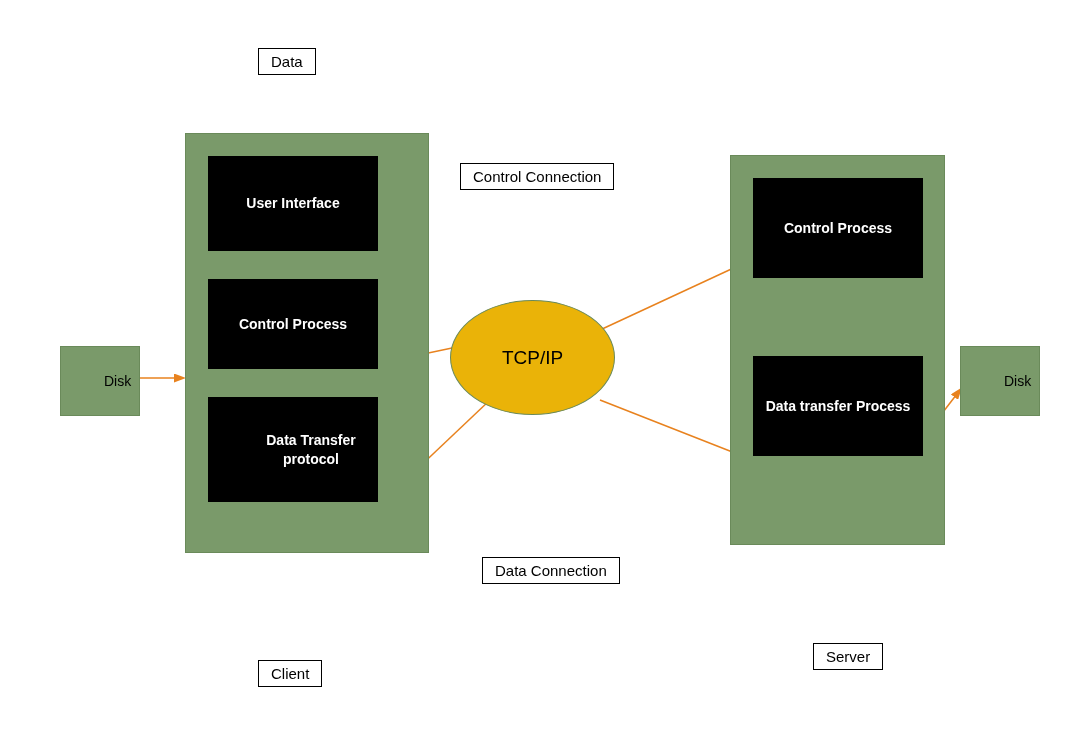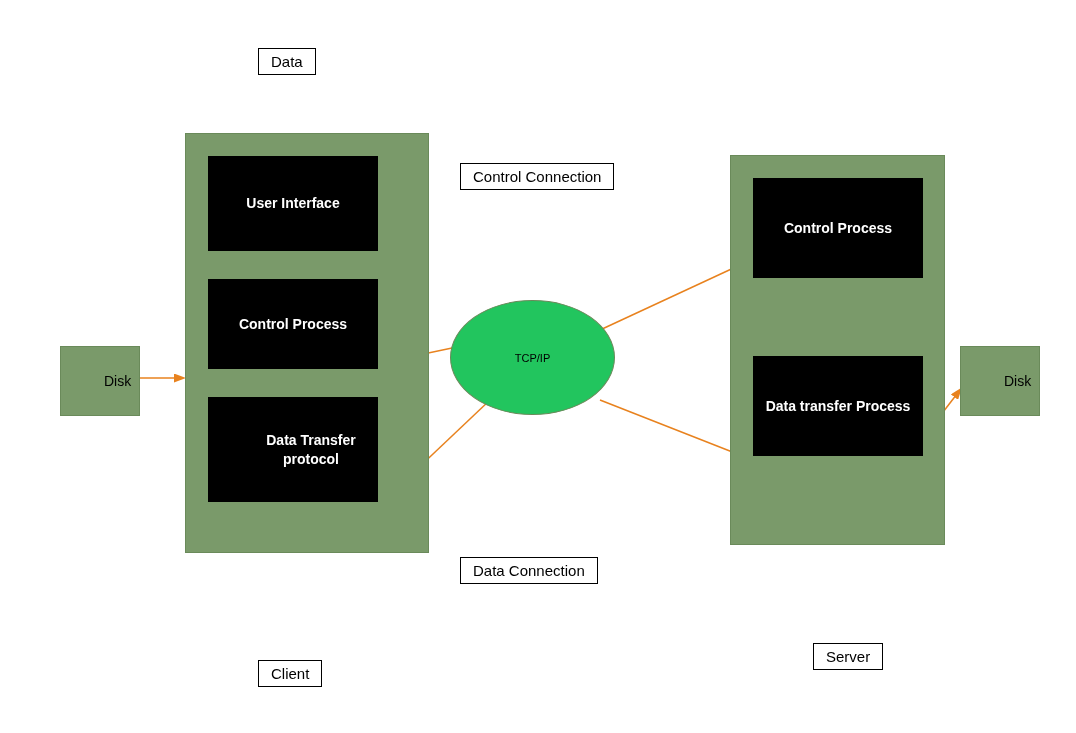--- a/index.html
+++ b/index.html
@@ -57,27 +57,27 @@
       position: absolute;
       font-size: 14px;
       font-weight: normal;
       color: #000;
       margin-left: 32px;
     }
 
     
     .tcpip-ellipse {
       position: absolute;
-      background: #22c55e;
+      background: #eab308;
       border: 1.5px solid #6a8a5a;
       border-radius: 50%;
       display: flex;
       align-items: center;
       justify-content: center;
-      font-size: 11px;
+      font-size: 19px;
       font-weight: normal;
     }
 
     
     svg.arrows {
       position: absolute;
       top: 0; left: 0;
       width: 1076px;
       height: 733px;
       pointer-events: none;
@@ -118,21 +118,21 @@
 
   <line class="arrow-line" x1="760" y1="480" x2="830" y2="500"></line>
 
   <line class="arrow-line" x1="1005" y1="388" x2="975" y2="388"></line>
 </svg>
 
 <div class="label-box" style="left: 258px; top: 48px;">Data</div>
 
 <div class="label-box" style="left: 460px; top: 163px;">Control Connection</div>
 
-<div class="label-box" style="left: 460px; top: 557px;">Data Connection</div>
+<div class="label-box" style="left: 482px; top: 557px;">Data Connection</div>
 
 <div class="label-box" style="left: 258px; top: 660px;">Client</div>
 
 <div class="label-box" style="left: 813px; top: 643px;">Server</div>
 
 <div class="green-column" style="left: 185px; top: 133px; width: 244px; height: 420px;">
 
   <div class="black-box" style="left: 22px; top: 22px; width: 170px; height: 95px;">
     <span>User
 Interface</span>

